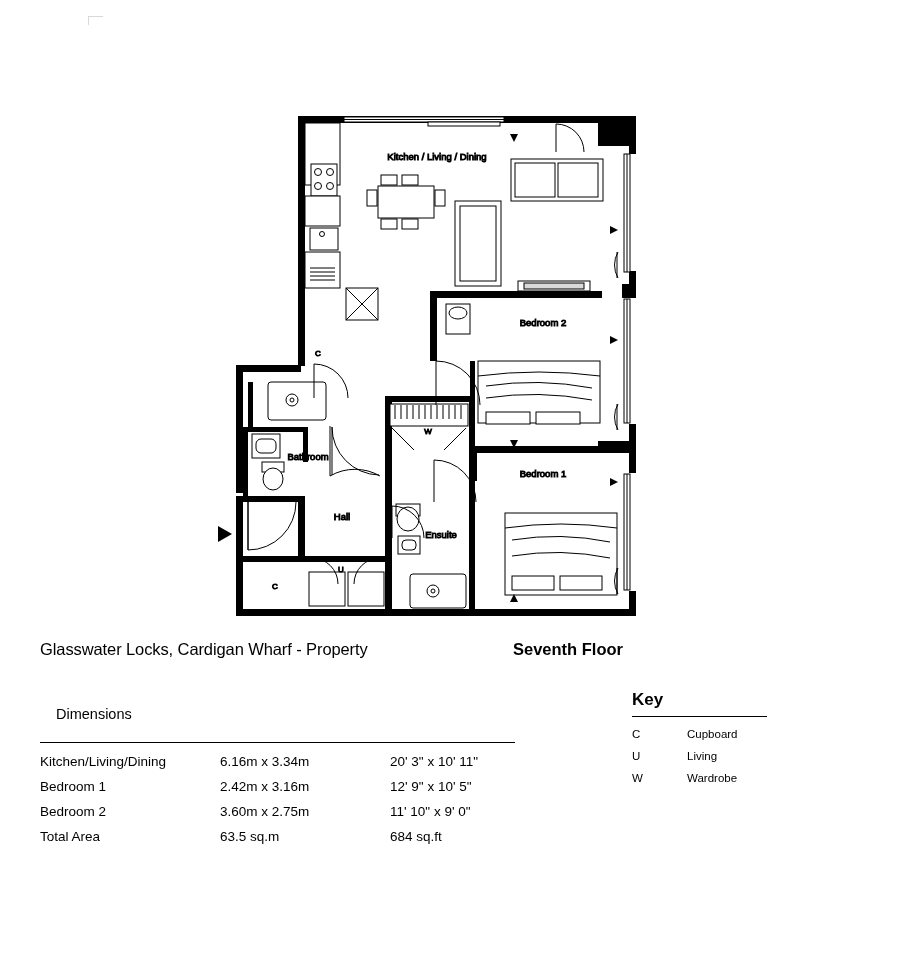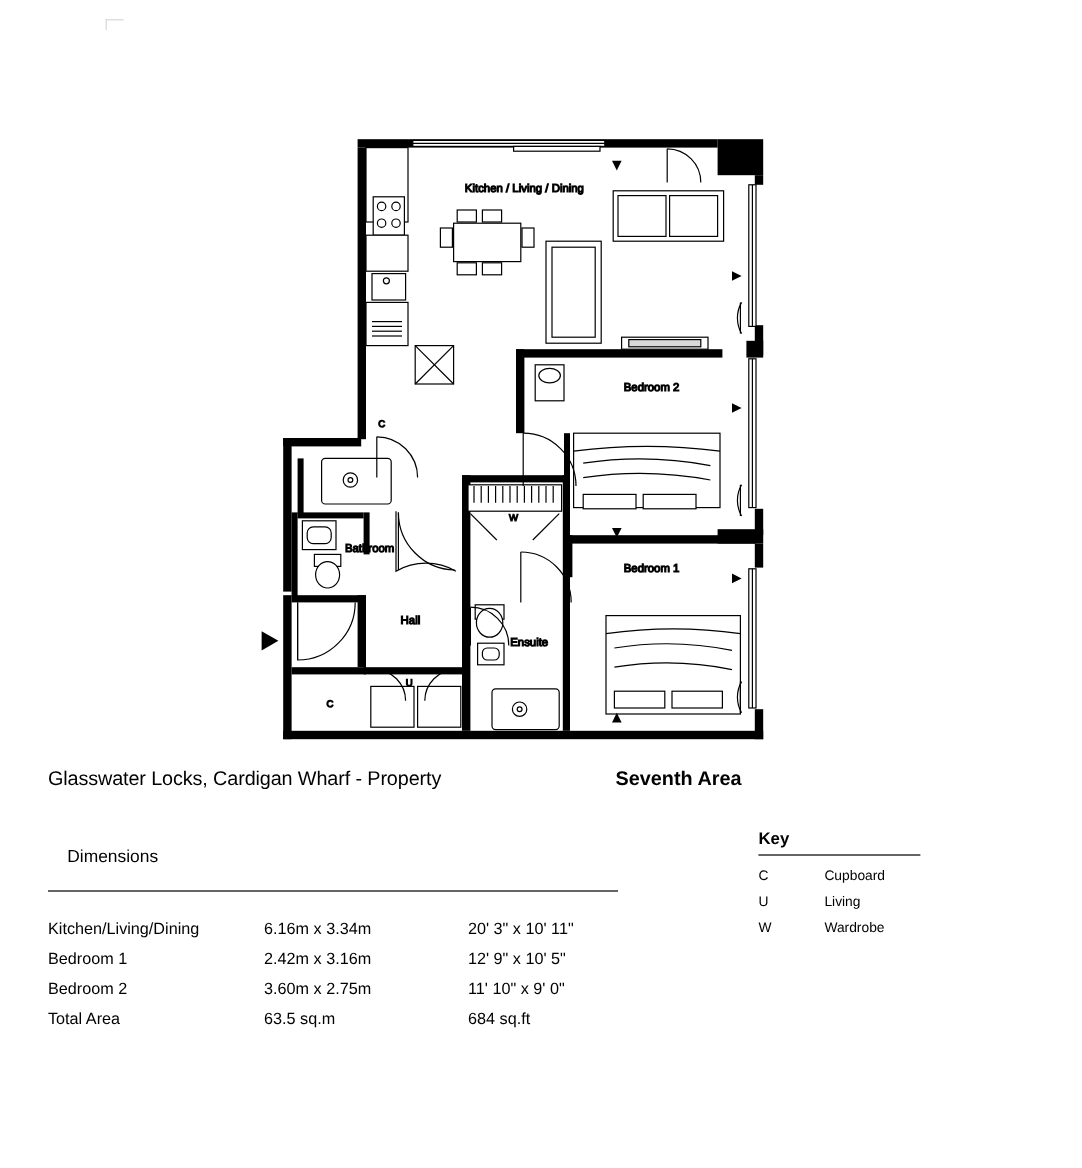--- a/index.html
+++ b/index.html
@@ -11,28 +11,28 @@
   .plan{position:absolute;left:0;top:16px;width:902px;height:620px;}
   .plan svg{display:block;}
 
   .titlerow{position:absolute;left:40px;top:640px;width:830px;height:32px;}
   .title-main{position:absolute;left:0;top:0;font-size:16.5px;font-weight:normal;letter-spacing:-0.1px;}
   .title-floor{position:absolute;left:473px;top:0;font-size:16.5px;font-weight:bold;}
 
   .dims{position:absolute;left:40px;top:690px;width:475px;}
   .dims h3{margin:16px;font-size:14.5px;font-weight:normal;padding-bottom:4px;}
   .rule{border-bottom:1px solid #000;width:475px;height:0;margin-top:2px;}
-  table.dimtable{border-collapse:collapse;width:475px;margin-top:18px;}
+  table.dimtable{border-collapse:collapse;width:475px;margin-top:6px;}
   table.dimtable td{font-size:13.5px;padding:5px 0 5px 0;vertical-align:top;}
   table.dimtable td.c1{width:180px;}
   table.dimtable td.c2{width:170px;}
   table.dimtable td.c3{width:125px;}
 
   .key{position:absolute;left:632px;top:690px;width:135px;}
-  .key h3{margin:0;font-size:14px;font-weight:bold;padding-bottom:4px;}
+  .key h3{margin:0;font-size:17px;font-weight:bold;padding-bottom:4px;}
   .key .rule{width:135px;}
   table.keytable{border-collapse:collapse;width:135px;margin-top:6px;}
   table.keytable td{font-size:11.5px;padding:5px 0;vertical-align:top;}
   table.keytable td.k1{width:55px;}
 
   .room-label{font-size:9.5px;font-family:"Liberation Sans", sans-serif;}
   .small-label{font-size:8px;font-family:"Liberation Sans", sans-serif;}
   .corner-mark{position:absolute;left:88px;top:16px;width:14px;height:8px;border-top:1px solid #d8d8d8;border-left:1px solid #d8d8d8;}
 </style>
 </head>
@@ -267,21 +267,21 @@
       <text class="small-label" x="275" y="573" text-anchor="middle">C</text>
       <text class="small-label" x="341" y="556" text-anchor="middle">U</text>
       <text class="small-label" x="428" y="418" text-anchor="middle">W</text>
     </g>
   </g>
 </svg>
 </div>
 
 <div class="titlerow">
   <div class="title-main">Glasswater Locks, Cardigan Wharf - Property</div>
-  <div class="title-floor">Seventh Area</div>
+  <div class="title-floor">Seventh Floor</div>
 </div>
 
 <div class="dims">
   <h3>Dimensions</h3>
   <div class="rule"></div>
   <table class="dimtable">
     <tbody>
         <tr>
       <td class="c1">Kitchen/Living/Dining</td>
       <td class="c2">6.16m x 3.34m</td>

